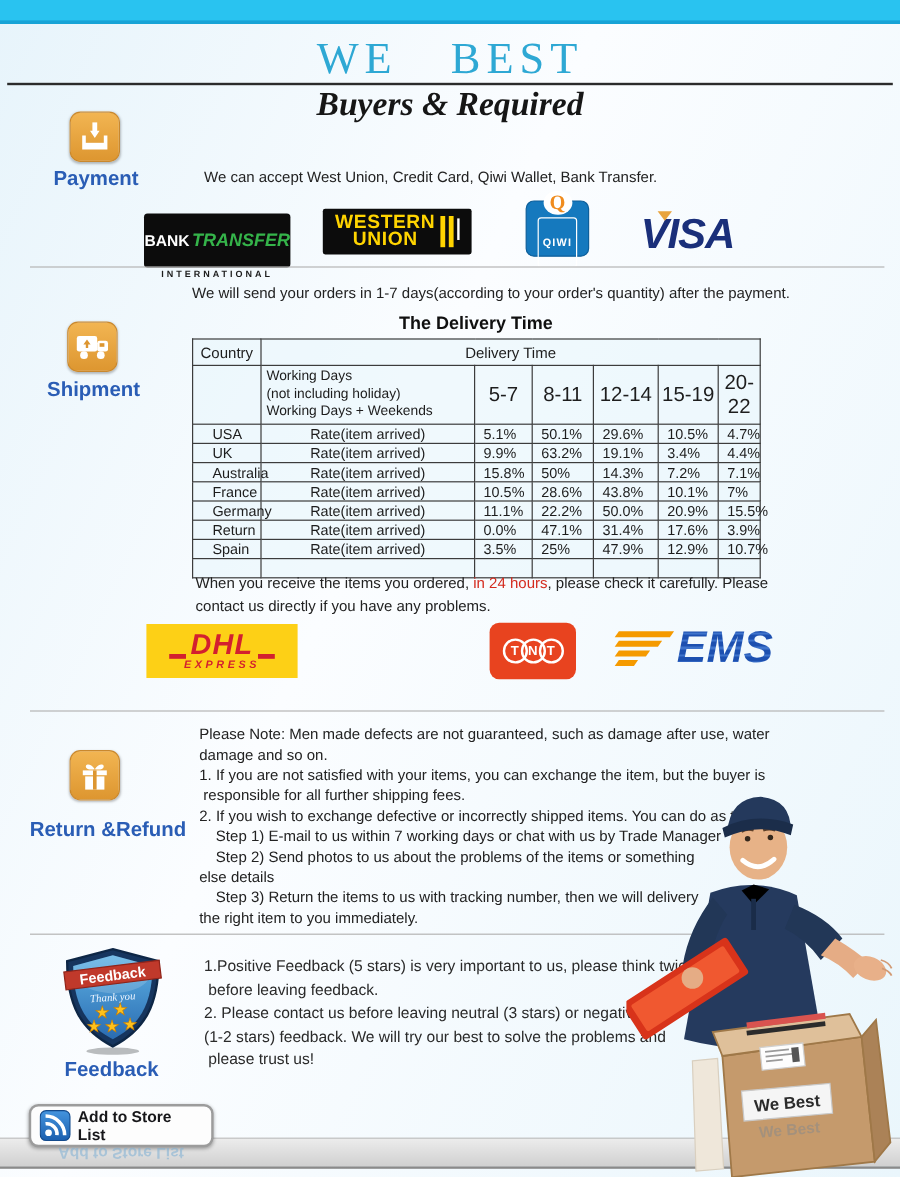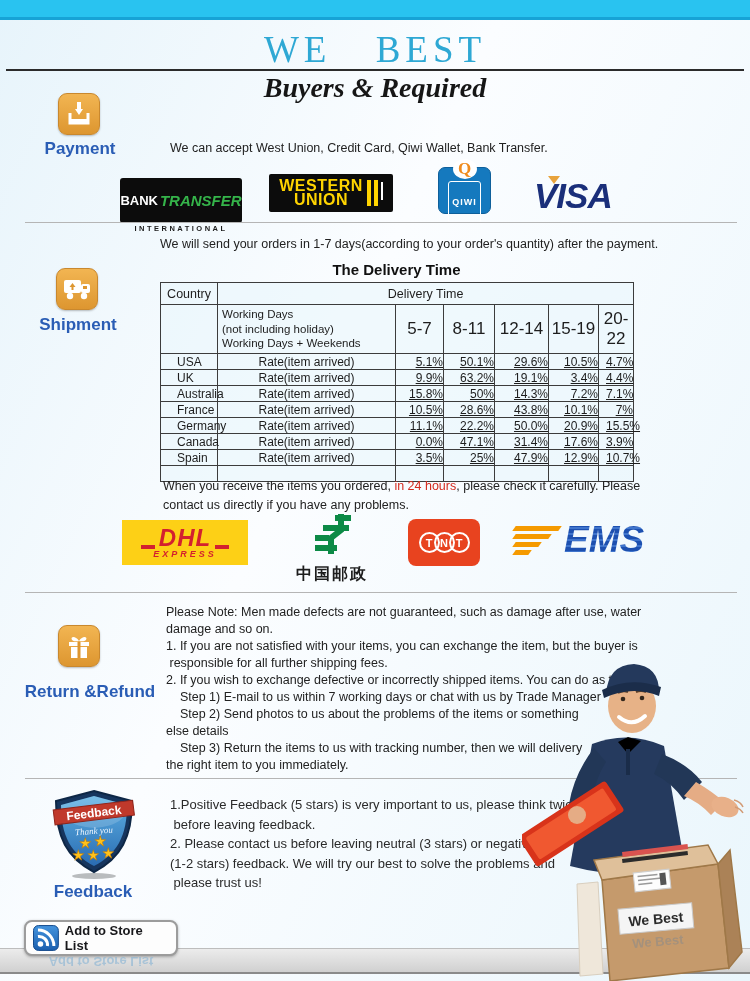--- a/index.html
+++ b/index.html
@@ -54,21 +54,21 @@
                  font-size:15px; font-weight:bold; color:#101010; }
   table.delivery { position:absolute; left:160px; top:282px; width:473px; border-collapse:collapse;
                    table-layout:fixed; font-size:12px; background:rgba(232,245,251,.55); }
   table.delivery th, table.delivery td { border:1.5px solid #3c3c3c; font-weight:normal; color:#1d1d1d; }
   table.delivery thead tr:first-child th { height:22px; font-size:12.5px; }
   th.wd-cell { text-align:left; font-size:11.5px; line-height:1.28; padding:2px 2px 2px 4px; height:46px; }
   table.delivery thead th.range { font-size:17px; }
   tbody.t-body td { height:16px; }
   td.c-country { text-align:left; padding-left:16px; }
   td.c-rate-label { text-align:center; }
-  td.c-rate { text-align:right; padding-left:7px;text-decoration:underline; }
+  td.c-rate { text-align:left; padding-left:7px; }
   .note-text { position:absolute; left:163px; top:477px; width:520px; line-height:1.5; }
   .note-red { color:#d42a1e; }
 
   
   .dhl-logo { position:absolute; left:122px; top:520px; width:126px; height:45px; background:#fdd016;
               display:flex; flex-direction:column; align-items:center; justify-content:center; }
   .dhl-row { display:flex; align-items:flex-end; gap:4px; }
   .dhl-dash { width:14px; height:4px; background:#d3202f; }
   .dhl-word { color:#d3202f; font-weight:bold; font-style:italic; font-size:24px; letter-spacing:1px; line-height:22px; }
   .dhl-sub { color:#d3202f; font-style:italic; font-weight:bold; font-size:9px; letter-spacing:3px; }
@@ -236,21 +236,21 @@
         <tr>
           <td class="c-country">Germany</td>
           <td class="c-rate-label">Rate(item arrived)</td>
           <td class="c-rate">11.1%</td>
           <td class="c-rate">22.2%</td>
           <td class="c-rate">50.0%</td>
           <td class="c-rate">20.9%</td>
           <td class="c-rate">15.5%</td>
         </tr>
         <tr>
-          <td class="c-country">Canada</td>
+          <td class="c-country">Return</td>
           <td class="c-rate-label">Rate(item arrived)</td>
           <td class="c-rate">0.0%</td>
           <td class="c-rate">47.1%</td>
           <td class="c-rate">31.4%</td>
           <td class="c-rate">17.6%</td>
           <td class="c-rate">3.9%</td>
         </tr>
         <tr>
           <td class="c-country">Spain</td>
           <td class="c-rate-label">Rate(item arrived)</td>
@@ -278,29 +278,20 @@
 
   <div class="dhl-logo">
     <div class="dhl-row">
       <span class="dhl-dash"></span>
       <span class="dhl-word">DHL</span>
       <span class="dhl-dash"></span>
     </div>
     <div class="dhl-sub">EXPRESS</div>
   </div>
 
-  <div class="cpost">
-    <svg width="62" height="48" viewBox="0 0 62 48">
-      <g stroke="#0c8a46" stroke-width="6" fill="none">
-        <path d="M14,28 h14 M34,8 h16 M22,18 h26 M14,38 h22"></path>
-        <path d="M40,4 v16 l-10,8 v16"></path>
-      </g>
-    </svg>
-    <div class="cpost-text">中国邮政</div>
-  </div>
 
   <div class="tnt-logo">
     <div class="tnt-circle">T</div>
     <div class="tnt-circle">N</div>
     <div class="tnt-circle">T</div>
   </div>
 
   <div class="ems-logo">
     <div class="ems-chevrons">
       <span style="width:46px;"></span>

